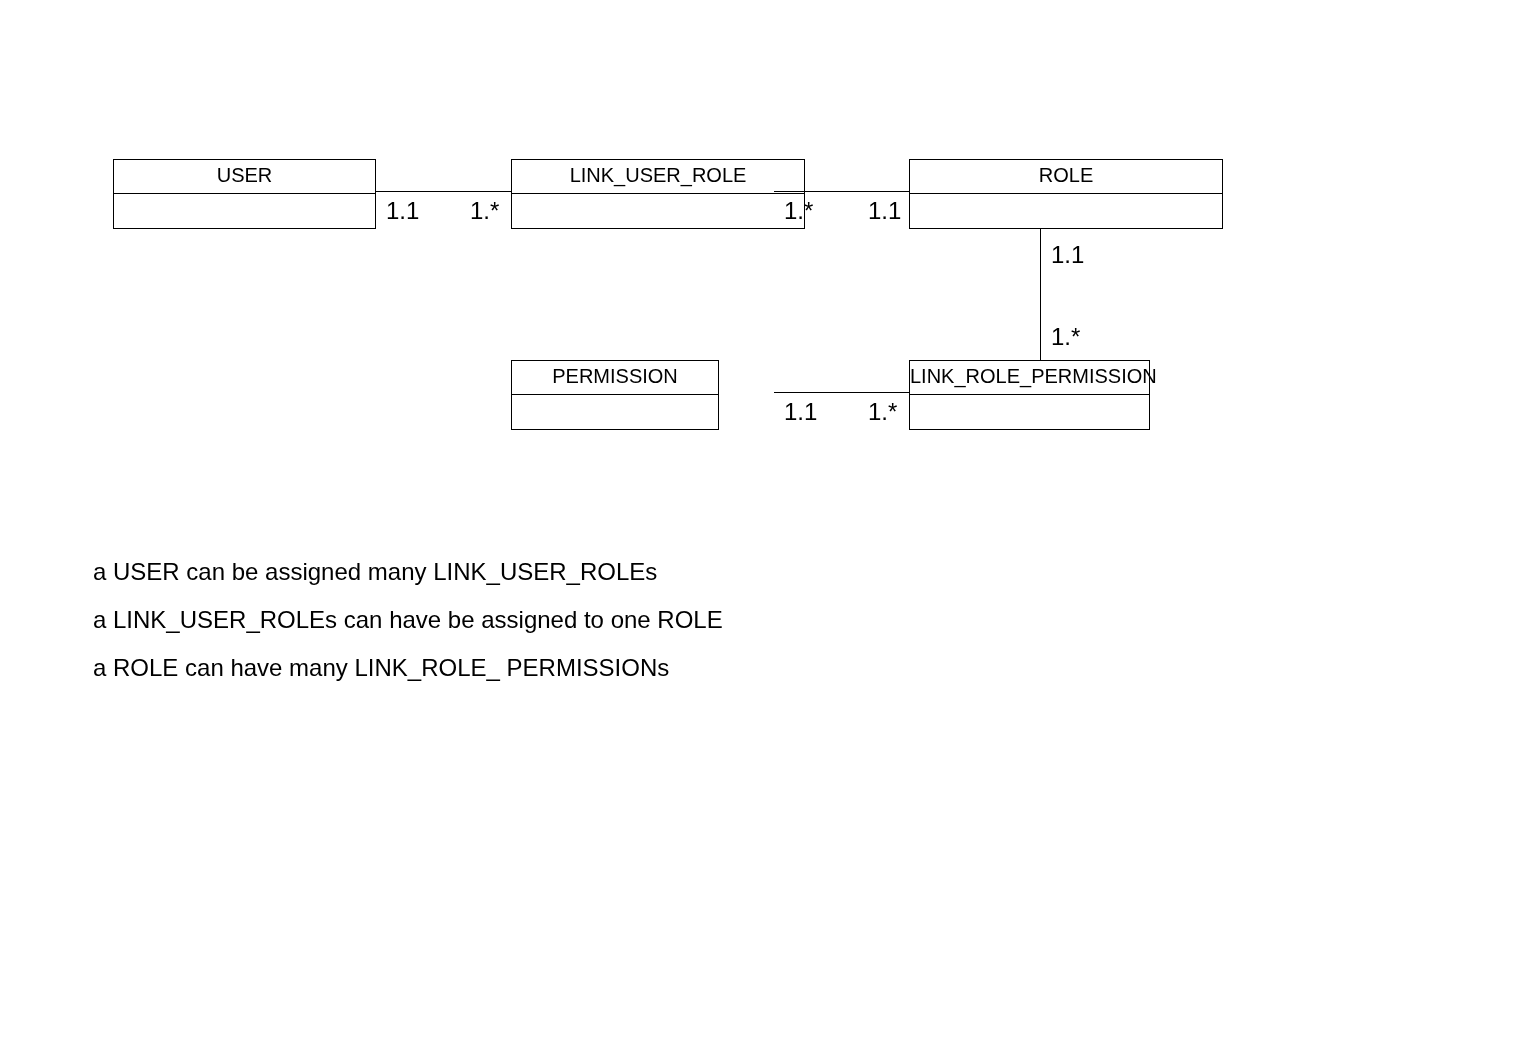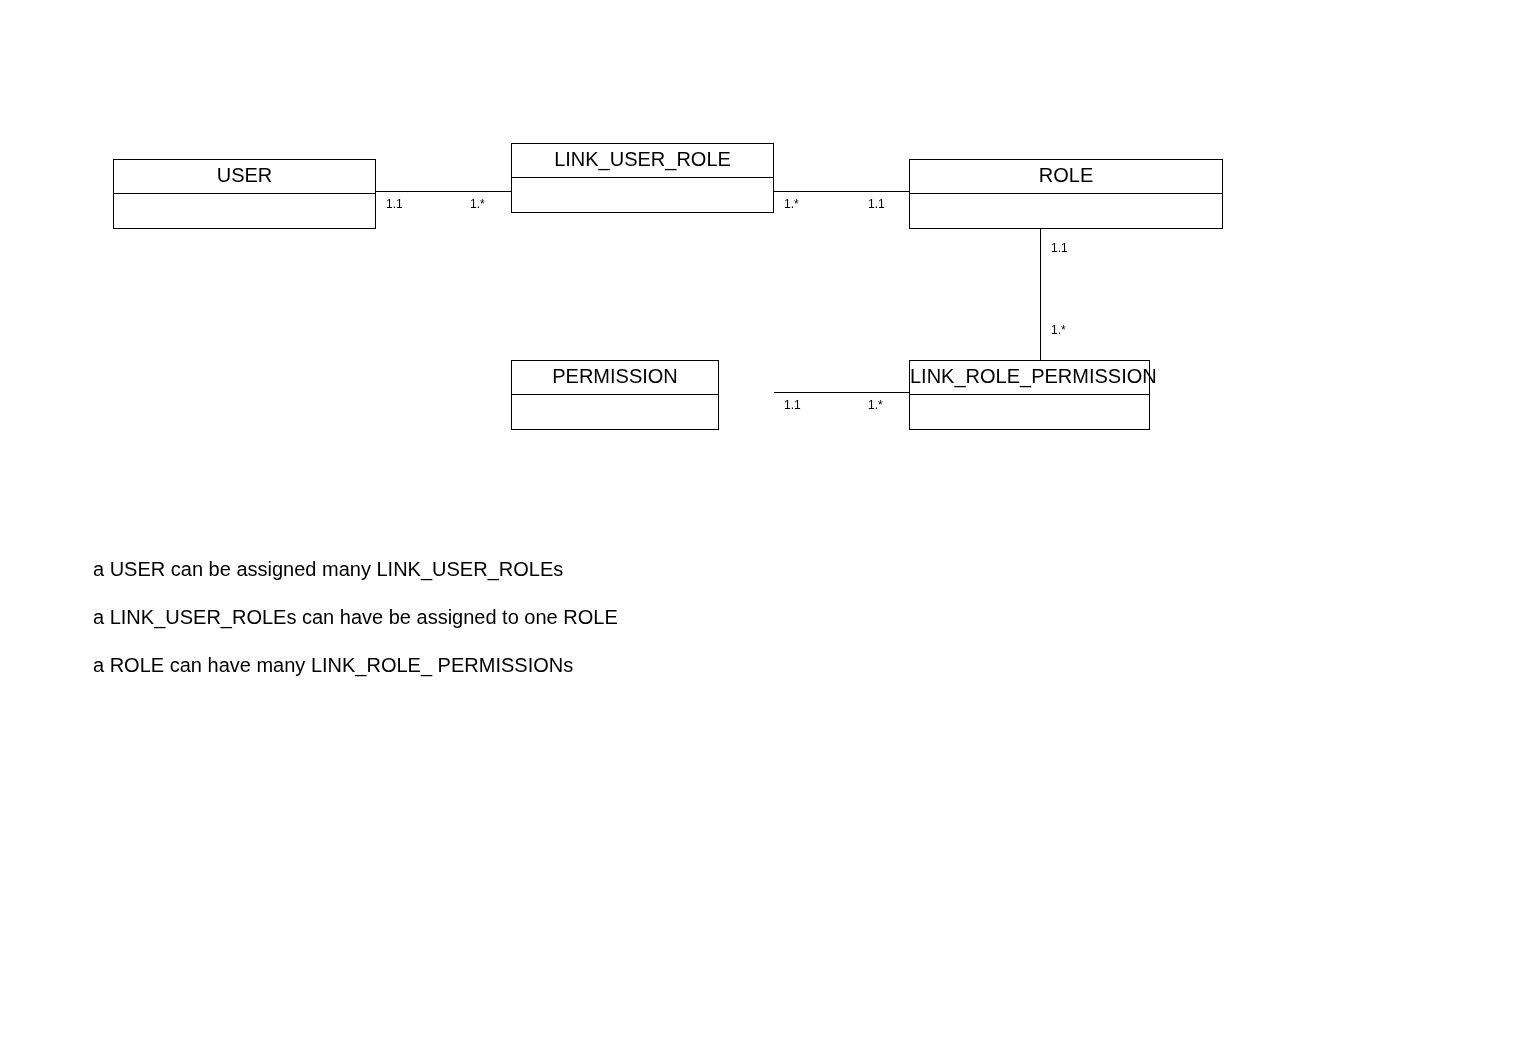--- a/index.html
+++ b/index.html
@@ -36,39 +36,39 @@
     height: 0;
     border-top: 1px solid #000;
   }
   .conn-v {
     position: absolute;
     width: 0;
     border-left: 1px solid #000;
   }
   .card {
     position: absolute;
-    font-size: 12px;
+    font-size: 24px;
   }
   .desc {
     position: absolute;
-    font-size: 20px;
+    font-size: 24px;
     line-height: 1.3;
   }
 </style>
 </head>
 <body>
 
 <div class="canvas">
 
   <div class="entity" style="left:113px; top:159px; width:263px;">
     <div class="title">USER</div>
     <div class="body"></div>
   </div>
 
-  <div class="entity" style="left:511px; top:143px; width:263px;">
+  <div class="entity" style="left:511px; top:159px; width:294px;">
     <div class="title">LINK_USER_ROLE</div>
     <div class="body"></div>
   </div>
 
   <div class="entity" style="left:909px; top:159px; width:314px;">
     <div class="title">ROLE</div>
     <div class="body"></div>
   </div>
 
   <div class="entity" style="left:511px; top:360px; width:208px;">

